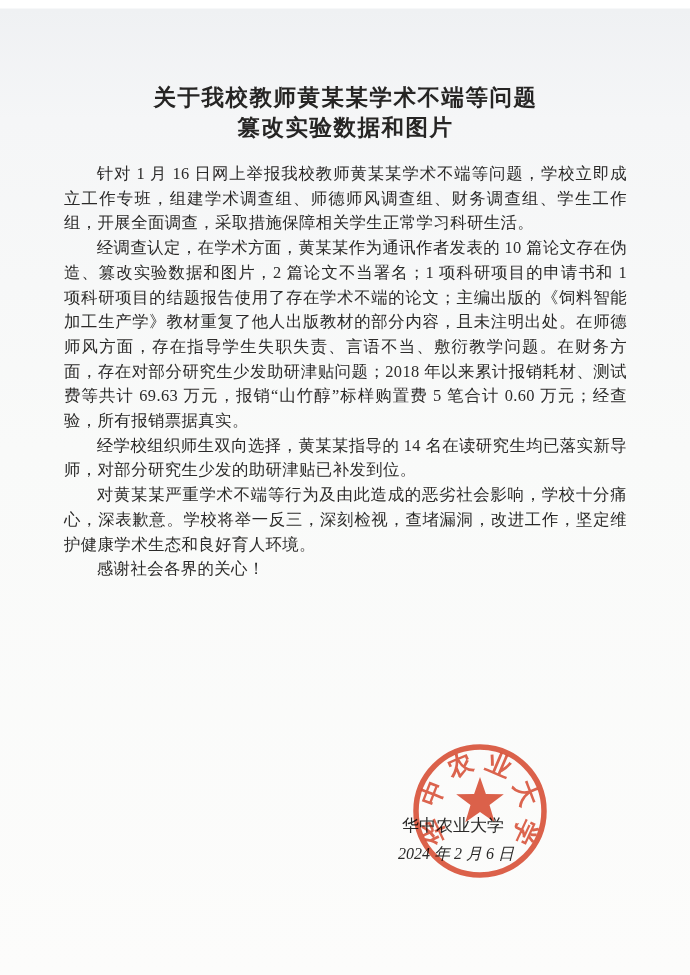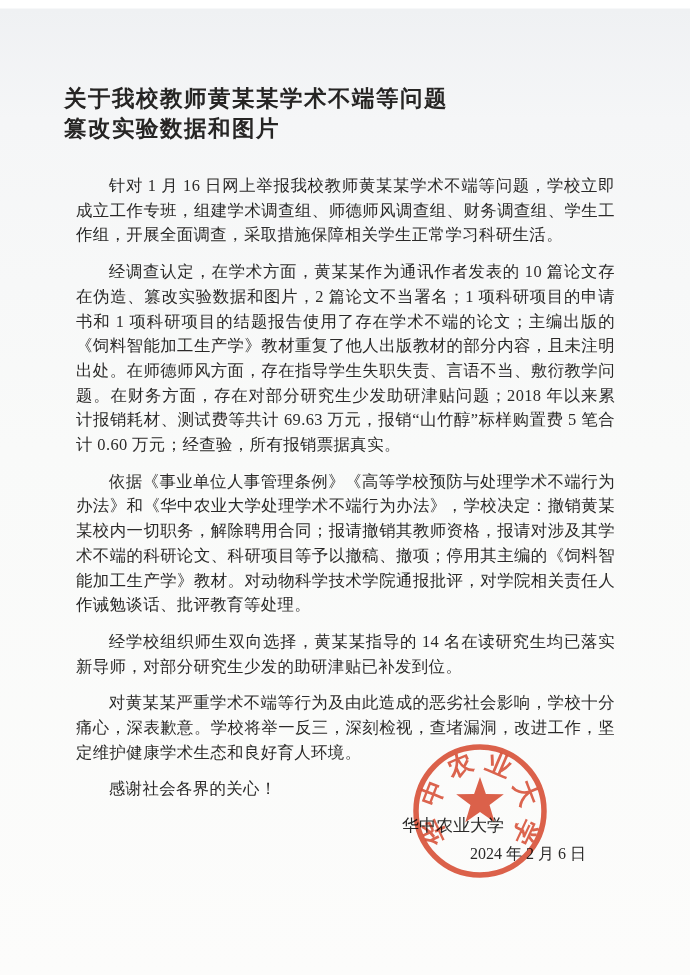--- a/index.html
+++ b/index.html
@@ -15,36 +15,36 @@
     overflow: hidden;
     background: linear-gradient(180deg, #ffffff 0, #ffffff 8px, #eff1f3 9px, #f5f6f7 120px, #f9faf9 450px, #fcfcfb 100%);
     font-family: "Liberation Serif", serif;
     color: #272625;
   }
   .doc-title {
     position: absolute;
     top: 84px;
     left: 64px;
     right: 63px;
-    text-align: left;
-    font-family: Liberation Sans, sans-serif;
+    text-align: center;
+    font-family: Liberation Mono, monospace;
     font-weight: 700;
     font-size: 22.5px;
     line-height: 30px;
     letter-spacing: 1.5px;
     color: #262524;
   }
   .doc-body {
     position: absolute;
     top: 162px;
     left: 64px;
     width: 563px;
   }
   .doc-body p {
-    margin: 12px;
+    margin: 0;
     text-indent: 2em;
     text-align: justify;
     font-size: 16.4px;
     line-height: 24.7px;
     letter-spacing: 0.4px;
     color: #2b2a29;
   }
   .signature {
     position: absolute;
     top: 814px;
@@ -52,26 +52,27 @@
     width: 158px;
     text-align: left;
     font-size: 17px;
     line-height: 24px;
     color: #2b2a29;
     z-index: 1;
   }
   .sign-date {
     position: absolute;
     top: 844px;
-    left: 420px;
+    left: 398px;
     width: 166px;
-    text-align: right;
+    text-align: left;
     font-size: 16px;
     color: #2b2a29;
     z-index: 1;
+    font-style: italic;
   }
   .seal {
     position: absolute;
     top: 741px;
     left: 405px;
     width: 150px;
     height: 150px;
     z-index: 2;
     mix-blend-mode: multiply;
     opacity: 0.93;
@@ -89,21 +90,20 @@
 <div class="page">
 
   <div class="doc-title">
     <div>关于我校教师黄某某学术不端等问题</div>
     <div>篡改实验数据和图片</div>
   </div>
 
   <div class="doc-body">
     <p>针对 1 月 16 日网上举报我校教师黄某某学术不端等问题，学校立即成立工作专班，组建学术调查组、师德师风调查组、财务调查组、学生工作组，开展全面调查，采取措施保障相关学生正常学习科研生活。</p>
     <p>经调查认定，在学术方面，黄某某作为通讯作者发表的 10 篇论文存在伪造、篡改实验数据和图片，2 篇论文不当署名；1 项科研项目的申请书和 1 项科研项目的结题报告使用了存在学术不端的论文；主编出版的《饲料智能加工生产学》教材重复了他人出版教材的部分内容，且未注明出处。在师德师风方面，存在指导学生失职失责、言语不当、敷衍教学问题。在财务方面，存在对部分研究生少发助研津贴问题；2018 年以来累计报销耗材、测试费等共计 69.63 万元，报销“山竹醇”标样购置费 5 笔合计 0.60 万元；经查验，所有报销票据真实。</p>
-    <p>依据《事业单位人事管理条例》《高等学校预防与处理学术不端行为办法》和《华中农业大学处理学术不端行为办法》，学校决定：撤销黄某某校内一切职务，解除聘用合同；报请撤销其教师资格，报请对涉及其学术不端的科研论文、科研项目等予以撤稿、撤项；停用其主编的《饲料智能加工生产学》教材。对动物科学技术学院通报批评，对学院相关责任人作诫勉谈话、批评教育等处理。</p>
     <p>经学校组织师生双向选择，黄某某指导的 14 名在读研究生均已落实新导师，对部分研究生少发的助研津贴已补发到位。</p>
     <p>对黄某某严重学术不端等行为及由此造成的恶劣社会影响，学校十分痛心，深表歉意。学校将举一反三，深刻检视，查堵漏洞，改进工作，坚定维护健康学术生态和良好育人环境。</p>
     <p>感谢社会各界的关心！</p>
   </div>
 
   <div class="signature">华中农业大学</div>
   <div class="sign-date">2024 年 2 月 6 日</div>
 
   <svg class="seal" viewBox="0 0 150 150" xmlns="http://www.w3.org/2000/svg">
 

